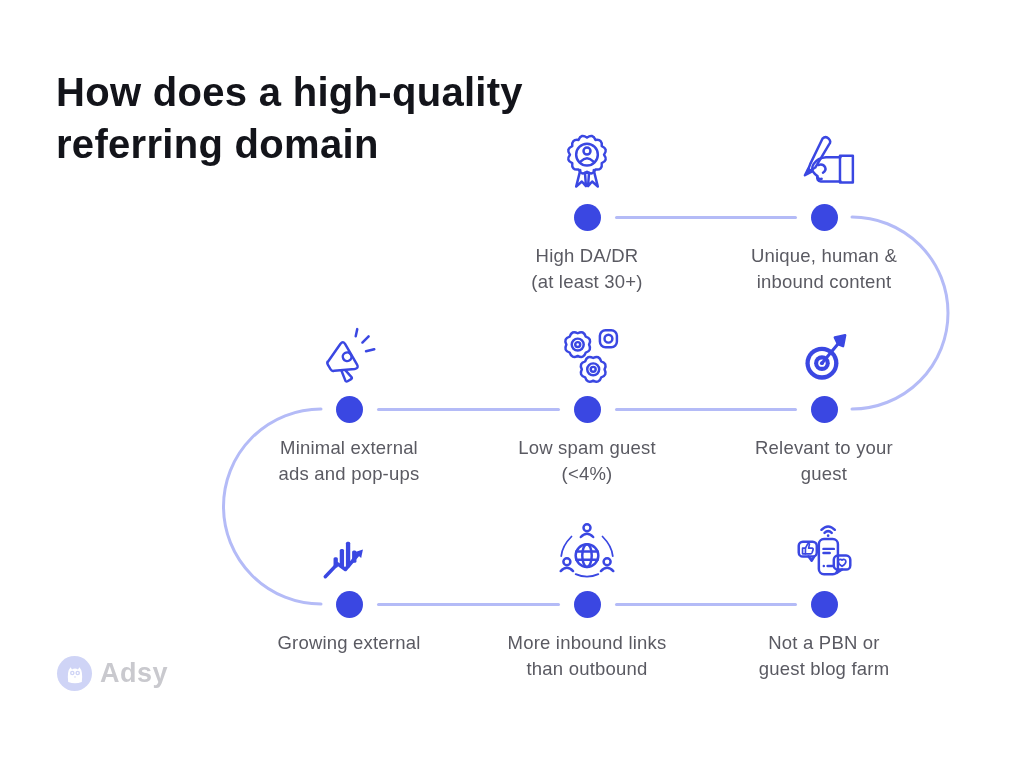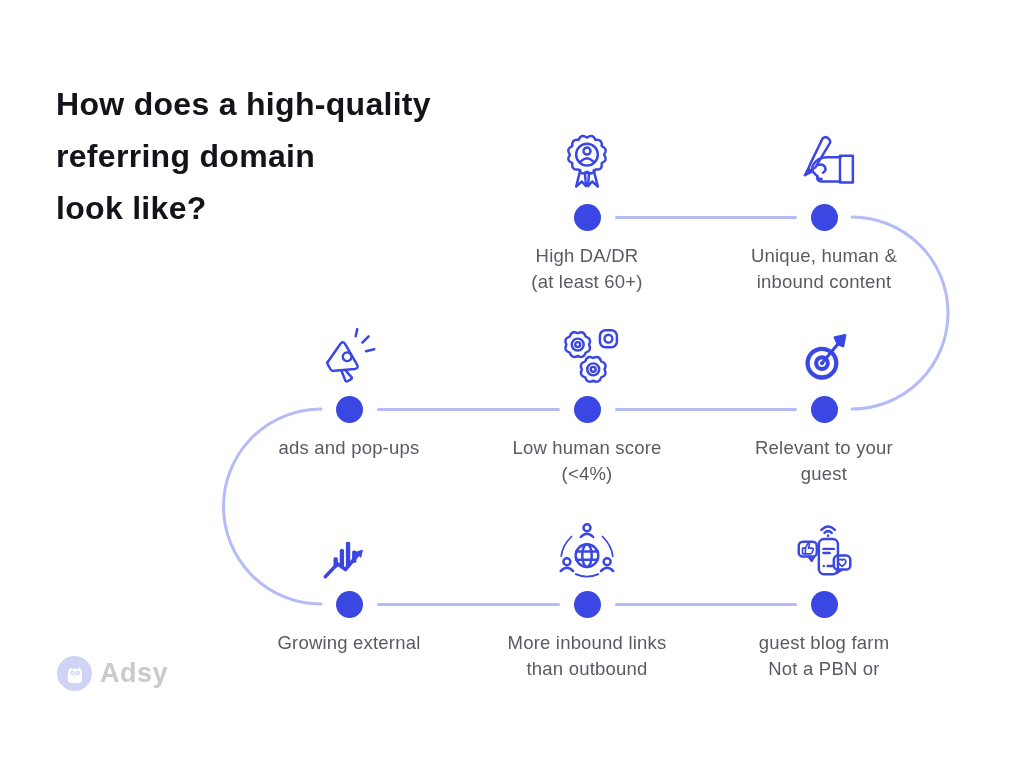--- a/index.html
+++ b/index.html
@@ -10,22 +10,22 @@
     --logo-circle:#cfd4f6;
     --logo-text:#c9c9ce;
   }
   html,body{margin:0;padding:0}
   body{
     width:1024px;height:768px;background:#ffffff;position:relative;overflow:hidden;
     font-family:"Liberation Sans", sans-serif;
   }
   .title{
     position:absolute;left:56px;top:66px;
-    font-size:32px;font-weight:700;color:var(--title);
-    line-height:52px;letter-spacing:.3px;margin-top:12px;
+    font-size:40px;font-weight:700;color:var(--title);
+    line-height:52px;letter-spacing:.3px;
   }
   .curves{position:absolute;left:0;top:0;pointer-events:none}
   .hline{position:absolute;height:3px;border-radius:2px;background:var(--connector)}
   .item{position:absolute;width:250px;display:flex;flex-direction:column;align-items:center}
   .icon-box{width:68px;height:68px;display:flex;align-items:center;justify-content:center}
   .dot{width:27px;height:27px;border-radius:50%;background:var(--accent);margin-top:4px}
   .label{
     margin-top:12px;text-align:center;font-size:18.5px;line-height:25.5px;
     color:var(--label);letter-spacing:.2px;white-space:nowrap;
   }
@@ -34,21 +34,20 @@
     display:flex;align-items:center;justify-content:center}
   .logo-text{font-size:27px;font-weight:700;color:var(--logo-text);letter-spacing:.5px}
   svg.icon{stroke:var(--accent);fill:none;stroke-width:2.4;stroke-linecap:round;stroke-linejoin:round}
 </style>
 </head>
 <body>
 
 <div class="title">
   <div>How does a high-quality</div>
   <div>referring domain</div>
-  <div>look like?</div>
 </div>
 
 <svg class="curves" width="1024" height="768" viewBox="0 0 1024 768">
   <path d="M852,217 A96,96 0 0 1 852,409" stroke="#b4bbf7" stroke-width="3" fill="none" stroke-linecap="round"></path>
   <path d="M321,409 A97.5,97.5 0 0 0 321,604" stroke="#b4bbf7" stroke-width="3" fill="none" stroke-linecap="round"></path>
 </svg>
 
 <div class="hline" style="left:615px;top:215.5px;width:182px"></div>
 <div class="hline" style="left:377px;top:407.5px;width:183px"></div>
 <div class="hline" style="left:615px;top:407.5px;width:182px"></div>
@@ -62,21 +61,21 @@
       <circle cx="32" cy="21" r="10.5"></circle>
       <circle cx="32" cy="17.5" r="3.4"></circle>
       <path d="M26,27.5 Q32,21.5 38,27.5"></path>
       <path d="M25.5,36 L21.5,52 L27,47 L31,51.5 L30,38.5"></path>
       <path d="M38.5,36 L42.5,52 L37,47 L33,51.5 L34,38.5"></path>
     </svg>
   </div>
   <div class="dot"></div>
   <div class="label">
     <div>High DA/DR</div>
-    <div>(at least 60+)</div>
+    <div>(at least 30+)</div>
   </div>
 </div>
 
 <div class="item" style="left:699px;top:132px">
   <div class="icon-box">
     <svg class="icon" width="66" height="66" viewBox="0 0 64 64">
       <path d="M30.5,5.5 Q33.5,2.5 36.5,5.5 Q39.5,8.5 36.8,11.2 L23.5,33.5 L15.5,38.5 L18.6,30.2 Z"></path>
       <path d="M16.8,34.5 L13.5,41 L20,37.5 Z" fill="#3a47e2"></path>
       <path d="M48,23.5 L34,23.5 Q26,24 22,30 Q18.5,35.5 23,39.5 L25.5,41.8 Q24.5,46.5 29,47 L48,47"></path>
       <path d="M26.5,31 Q31,29.5 33,33 Q34.5,36.5 31,38.5"></path>
@@ -99,40 +98,41 @@
         <circle cx="30.5" cy="32" r="4.2"></circle>
         <path d="M19,41 L17.5,51 Q17.3,52.8 19,52.8 L23,52.8 Q24.6,52.8 24.2,51 L22.5,42.7"></path>
       </g>
       <path d="M45,17 L51,11"></path>
       <path d="M48.5,25.5 L56.5,23.5"></path>
       <path d="M38.5,11 L40,4"></path>
     </svg>
   </div>
   <div class="dot"></div>
   <div class="label">
+    <div>Minimal external</div>
     <div>ads and pop-ups</div>
   </div>
 </div>
 
 <div class="item" style="left:462px;top:324px">
   <div class="icon-box">
     <svg class="icon" width="66" height="66" viewBox="0 0 64 64" stroke-width="2.2">
       <path d="M34,19 Q37.04,24.82 30.78,26.78 Q28.82,33.04 23,30 Q17.18,33.04 15.22,26.78 Q8.96,24.82 12,19 Q8.96,13.18 15.22,11.22 Q17.18,4.96 23,8 Q28.82,4.96 30.78,11.22 Q37.04,13.18 34,19 Z"></path>
       <circle cx="23" cy="19" r="5.8"></circle>
       <circle cx="23" cy="19" r="2.4"></circle>
       <path d="M49,43 Q52.04,48.82 45.78,50.78 Q43.82,57.04 38,54 Q32.18,57.04 30.22,50.78 Q23.96,48.82 27,43 Q23.96,37.18 30.22,35.22 Q32.18,28.96 38,32 Q43.82,28.96 45.78,35.22 Q52.04,37.18 49,43 Z"></path>
       <circle cx="38" cy="43" r="5.8"></circle>
       <circle cx="38" cy="43" r="2.4"></circle>
       <rect x="44.5" y="5" width="16.5" height="16.5" rx="5.5"></rect>
       <circle cx="52.8" cy="13.3" r="3.8"></circle>
     </svg>
   </div>
   <div class="dot"></div>
   <div class="label">
-    <div>Low human score</div>
+    <div>Low spam guest</div>
     <div>(&lt;4%)</div>
   </div>
 </div>
 
 <div class="item" style="left:699px;top:324px">
   <div class="icon-box">
     <svg class="icon" width="66" height="66" viewBox="0 0 64 64">
       <circle cx="30" cy="37" r="16" fill="#3a47e2" stroke="none"></circle>
       <circle cx="30" cy="37" r="11.8" fill="#ffffff" stroke="none"></circle>
       <circle cx="30" cy="37" r="7.6" fill="#3a47e2" stroke="none"></circle>
@@ -206,22 +206,22 @@
       <path d="M17,35.5 L20,39.5 L22.5,35.5"></path>
       <path d="M11.2,27.3 H14 V32.8 H11.2 Z" stroke-width="1.6"></path>
       <path d="M14,27.3 L16.2,23.2 Q17.2,21.8 17.9,23.4 L17.1,27.3 H20.3 Q21.9,27.5 21.4,29 L20.3,32 Q19.9,32.9 18.8,32.9 H14" stroke-width="1.6"></path>
       <rect x="41.5" y="34.5" width="16" height="13.5" rx="4"></rect>
       <path d="M45.5,48 L44,51.5 L49.5,48"></path>
       <path d="M45.8,40.3 a2.1,2.1 0 0 1 3.7,-1.4 a2.1,2.1 0 0 1 3.7,1.4 q0.1,2.3 -3.7,4.6 q-3.8,-2.3 -3.7,-4.6 z" stroke-width="1.6"></path>
     </svg>
   </div>
   <div class="dot"></div>
   <div class="label">
+    <div>Not a PBN or</div>
     <div>guest blog farm</div>
-    <div>Not a PBN or</div>
   </div>
 </div>
 
 <div class="logo">
   <div class="logo-circle">
     <svg width="24" height="24" viewBox="0 0 24 24">
       <path d="M5.2,20 Q3.8,9 7.6,5.2 L9,7.4 Q12,5.6 15,7.4 L16.4,5.2 Q20.2,9 18.8,20 Q12,22.5 5.2,20 Z" fill="#ffffff"></path>
       <circle cx="9.3" cy="11" r="2.3" fill="#cfd4f6"></circle>
       <circle cx="14.7" cy="11" r="2.3" fill="#cfd4f6"></circle>
       <circle cx="9.3" cy="11" r="0.9" fill="#ffffff"></circle>

